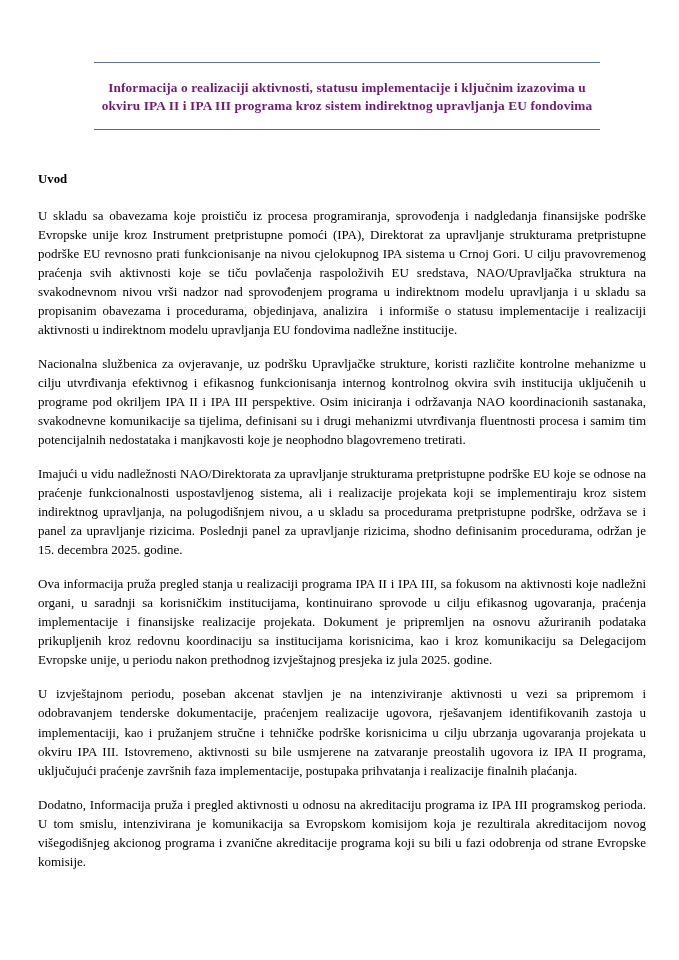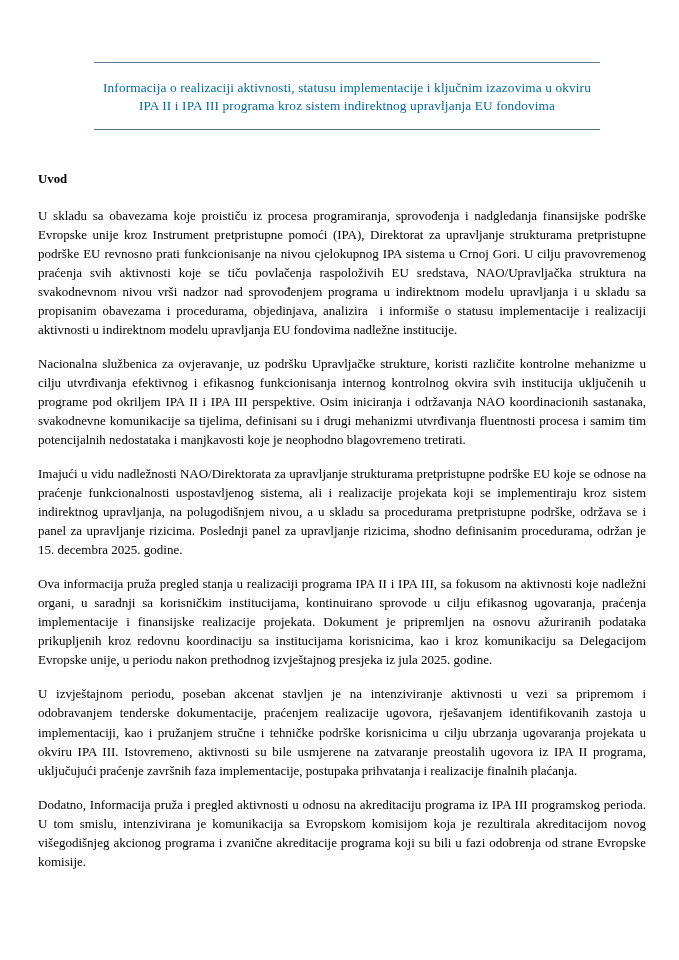--- a/index.html
+++ b/index.html
@@ -39,27 +39,27 @@
     margin: 0;
     padding: 0;
   }
 
   .rule-bottom {
     border-top: 1.6px solid #50707f;
   }
 
   .doc-title {
     font-size: 13.3px;
-    font-weight: normal;
+    font-weight: bold;
     line-height: 1.37;
     text-align: center;
     margin: 0;
     padding: 16px 2px 14px 2px;
     letter-spacing: 0.01em;
-    color: #0369a1;
+    color: #701a75;
   }
 
   
   .body-wrap {
     margin: 8px 33px 0 38px;
   }
 
   .section-heading {
     font-size: 12.8px;
     font-weight: bold;

